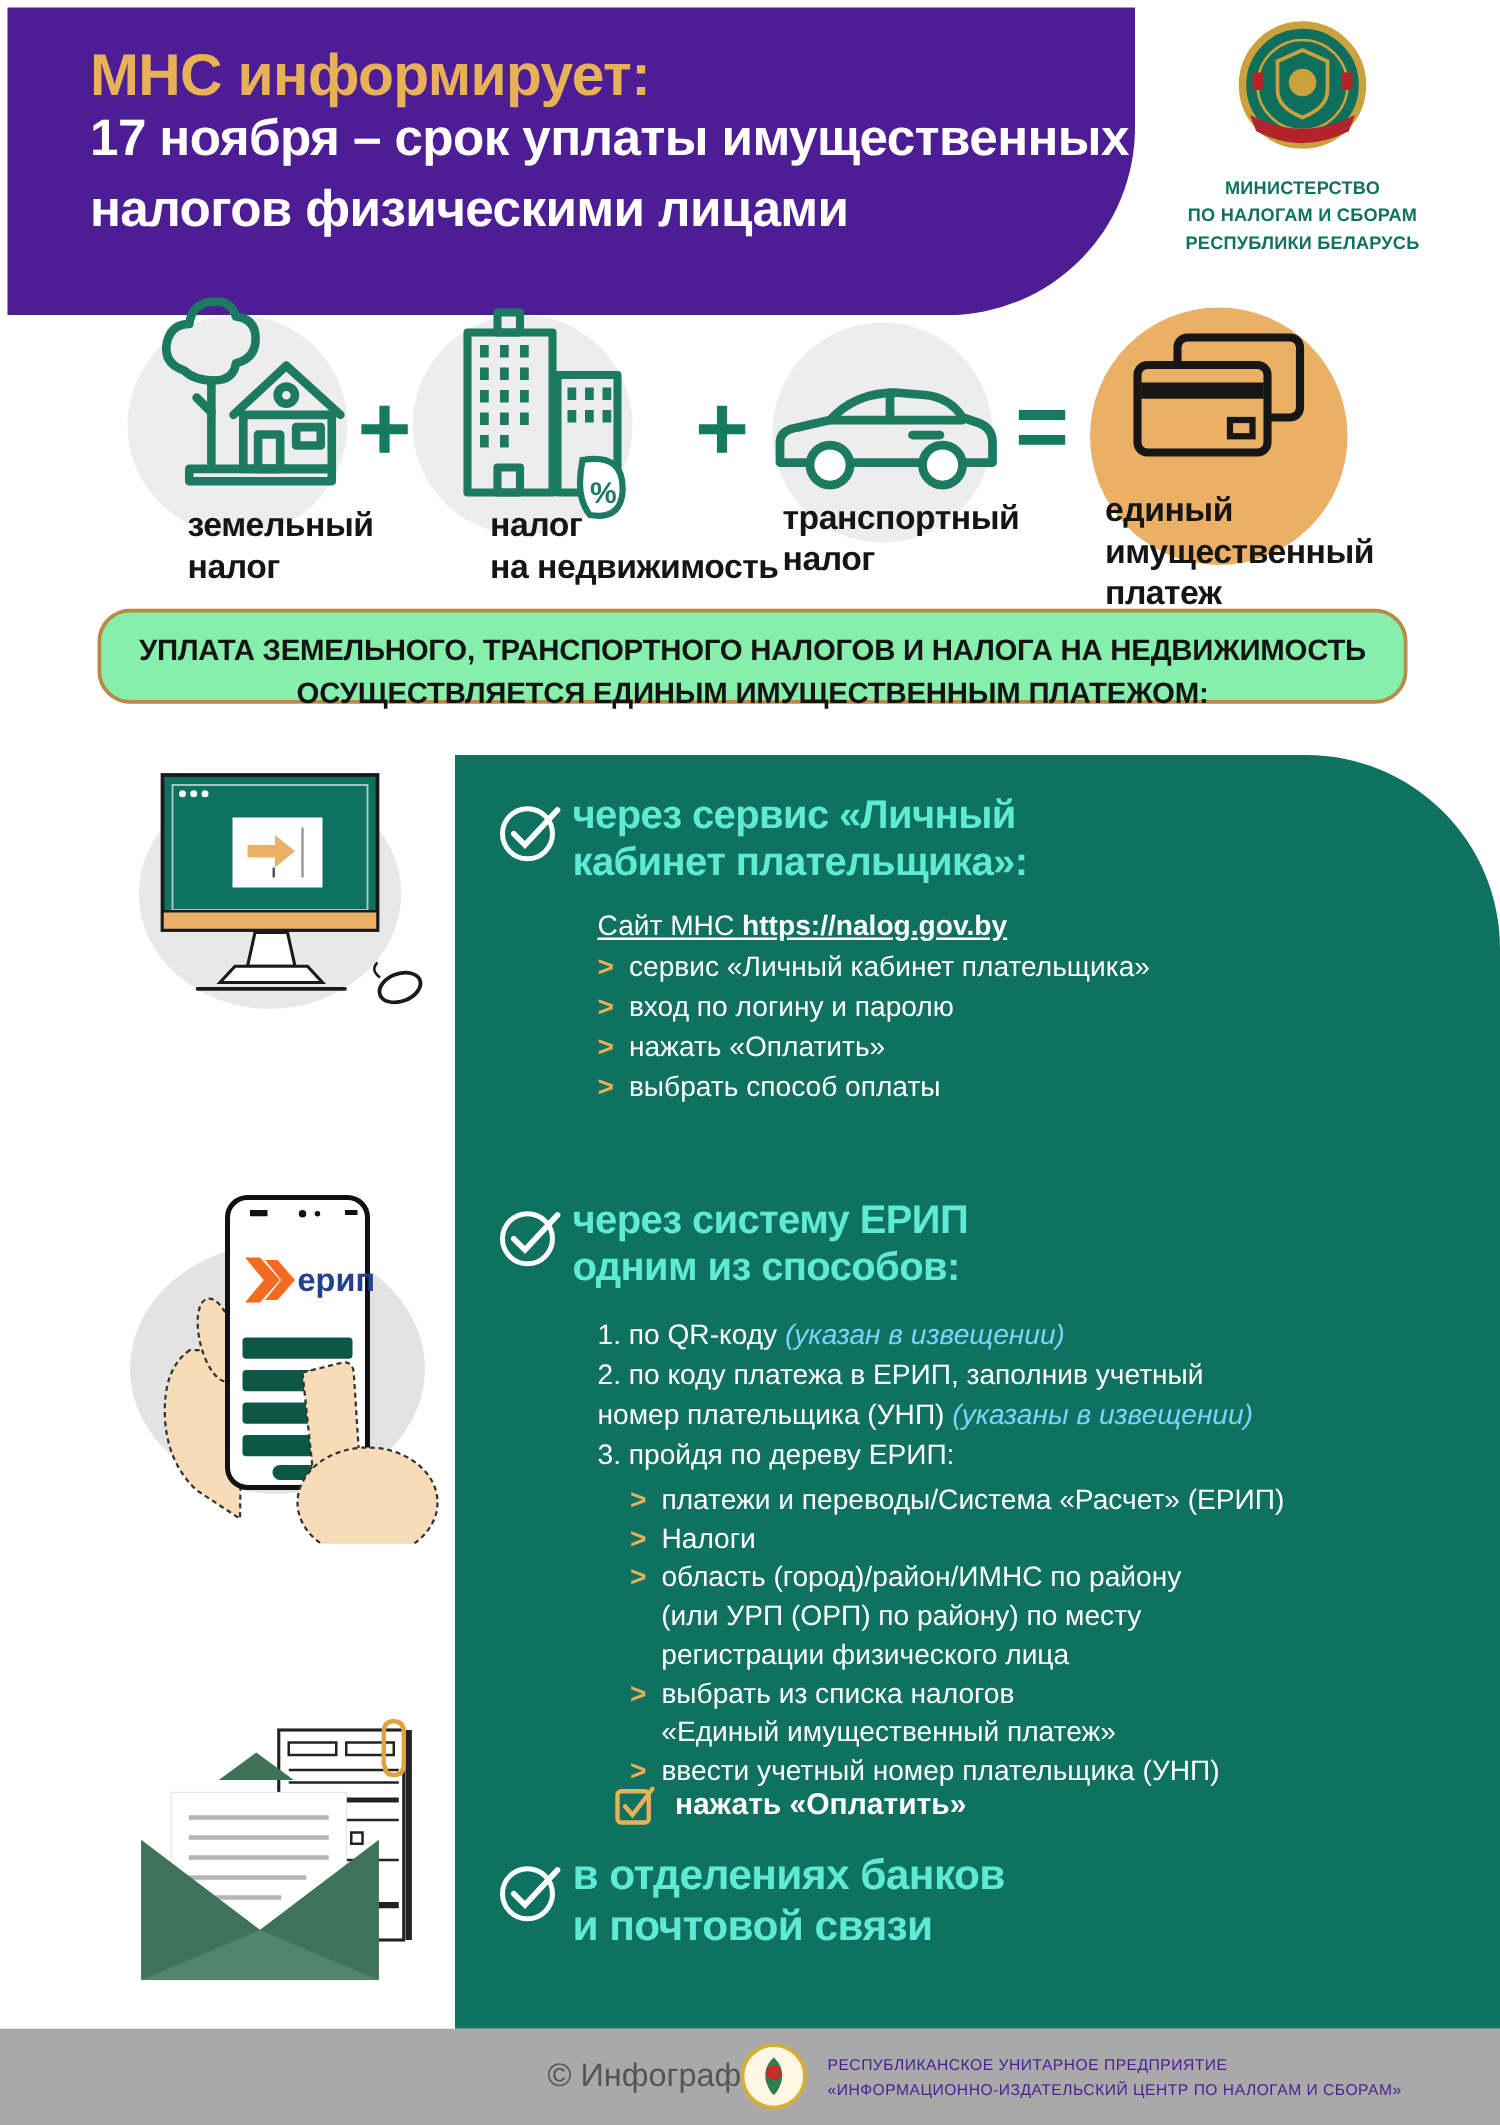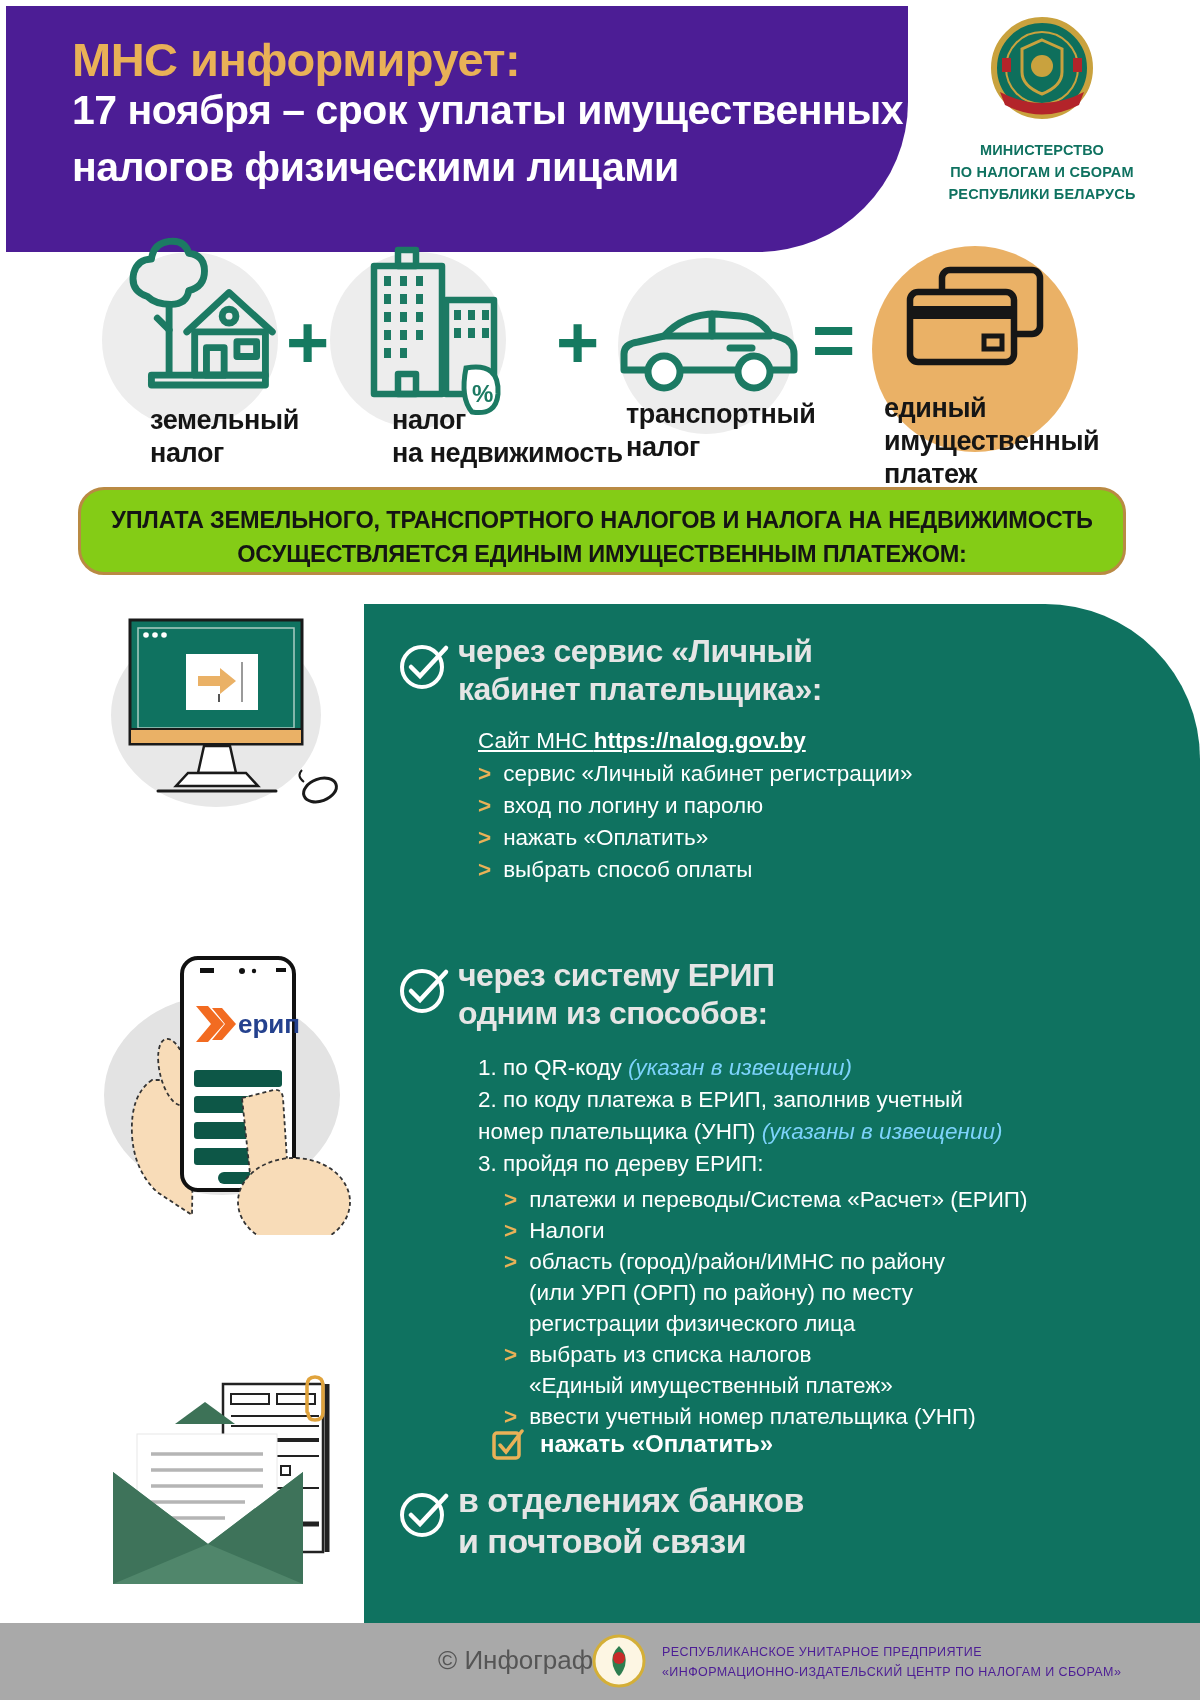--- a/index.html
+++ b/index.html
@@ -19,29 +19,29 @@
   
   .circle{position:absolute;border-radius:50%;background:#ededed;}
   .c1{left:102px;top:252px;width:176px;height:176px;}
   .c2{left:330px;top:252px;width:176px;height:176px;}
   .c3{left:618px;top:258px;width:176px;height:176px;}
   .c4{left:872px;top:246px;width:206px;height:206px;background:#eab166;}
   .op{position:absolute;color:#157a60;font-weight:bold;font-size:74px;line-height:1;}
   .eq-label{position:absolute;font-size:27px;font-weight:bold;color:#151515;line-height:1.22;letter-spacing:-0.4px;}
 
   
-  .banner{position:absolute;left:78px;top:487px;width:1048px;height:88px;box-sizing:border-box;
-          background:#84cc16;border:3px solid #b98a43;border-radius:26px;text-align:center;
+  .banner{position:absolute;left:78px;top:487px;width:1048px;height:76px;box-sizing:border-box;
+          background:#86efac;border:3px solid #b98a43;border-radius:26px;text-align:center;
           padding-top:13px;font-size:23.5px;font-weight:bold;color:#141414;line-height:1.45;letter-spacing:-0.2px;}
 
   
   .panel{position:absolute;left:364px;top:604px;width:836px;height:1019px;background:#0f7260;
          border-top-right-radius:155px;}
   .chk{position:absolute;width:54px;height:54px;}
-  .sec-h{position:absolute;font-size:32px;font-weight:bold;color:#e5e5e5;line-height:1.2;letter-spacing:-0.5px;}
+  .sec-h{position:absolute;font-size:32px;font-weight:bold;color:#5eead4;line-height:1.2;letter-spacing:-0.5px;}
   .body-txt{position:absolute;font-size:22.5px;color:#ffffff;line-height:32px;}
   .chev{color:#e9b157;font-weight:bold;margin-right:12px;}
   .gold{color:#7dd3fc;font-style:italic;}
   .url{font-weight:bold;}
   .tree{position:absolute;left:140px;top:580px;font-size:22.5px;color:#fff;line-height:31px;width:660px;}
   .trow.cont{padding-left:25px;}
   .confirm{position:absolute;left:126px;top:822px;display:flex;align-items:center;gap:14px;}
   .confirm-label{font-size:24px;font-weight:bold;color:#ffffff;}
 
   
@@ -258,21 +258,21 @@
       <polyline points="13,29 22,38 48,10" fill="none" stroke="#ffffff" stroke-width="4.5" stroke-linecap="round"></polyline>
     </svg>
     <div class="sec-h" style="left:94px;top:28px;">
       <div>через сервис «Личный</div>
       <div>кабинет плательщика»:</div>
     </div>
     <div class="body-txt" style="left:114px;top:121px;text-decoration:underline;">
       <span>Сайт МНС </span><span class="url">https://nalog.gov.by</span>
     </div>
     <div class="body-txt" style="left:114px;top:154px;">
-      <div><span class="chev">&gt;</span><span>сервис «Личный кабинет регистрации»</span></div>
+      <div><span class="chev">&gt;</span><span>сервис «Личный кабинет плательщика»</span></div>
       <div><span class="chev">&gt;</span><span>вход по логину и паролю</span></div>
       <div><span class="chev">&gt;</span><span>нажать «Оплатить»</span></div>
       <div><span class="chev">&gt;</span><span>выбрать способ оплаты</span></div>
     </div>
 
     <svg class="chk" style="left:34px;top:358px;" viewBox="0 0 54 54">
       <circle cx="24" cy="29" r="20" fill="none" stroke="#ffffff" stroke-width="4"></circle>
       <polyline points="13,29 22,38 48,10" fill="none" stroke="#ffffff" stroke-width="4.5" stroke-linecap="round"></polyline>
     </svg>
     <div class="sec-h" style="left:94px;top:352px;">

